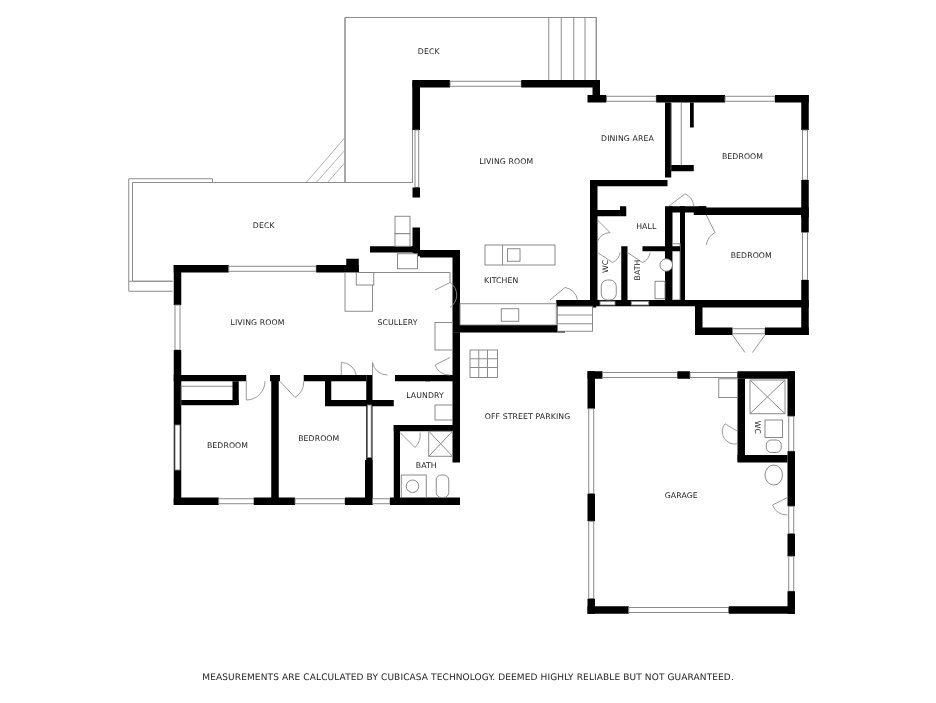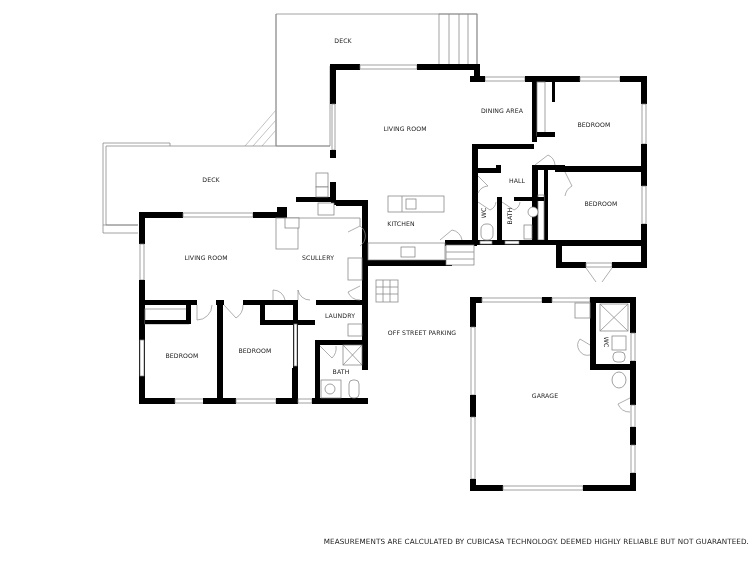--- a/index.html
+++ b/index.html
@@ -5,21 +5,21 @@
     html, body { margin: 0; padding: 0; background: #ffffff; }
     body { width: 749px; height: 562px; overflow: hidden; position: relative; font-family: "DejaVu Sans", sans-serif; }
     #plan { position: absolute; left: 0; top: 0; width: 749px; height: 562px; }
     .wall { fill: #000; }
     .thin { fill: none; stroke: #8c8c8c; stroke-width: 0.8; }
     .thin2 { fill: none; stroke: #a8a8a8; stroke-width: 0.7; }
     .win { fill: #fff; stroke: #7a7a7a; stroke-width: 0.7; }
     .door { fill: none; stroke: #8c8c8c; stroke-width: 0.7; }
     .fix { fill: #fff; stroke: #7a7a7a; stroke-width: 0.7; }
     .lbl { font-family: "DejaVu Sans", sans-serif; font-size: 6.2px; fill: #222; text-anchor: middle; letter-spacing: 0.1px; }
-    .foot { position: absolute; left: 0; width: 749px; top: 537px; text-align: right; font-family: "DejaVu Sans", sans-serif; font-size: 7.2px; color: #222; letter-spacing: 0.1px; }
+    .foot { position: absolute; left: 0; width: 749px; top: 537px; text-align: center; font-family: "DejaVu Sans", sans-serif; font-size: 7.2px; color: #222; letter-spacing: 0.1px; }
   </style>
 </head>
 <body>
 
 <svg id="plan" viewBox="0 0 749 562" xmlns="http://www.w3.org/2000/svg">
 
   <g>
     <polyline class="thin" points="330,66 330,146 276,146 276,14 477,14 477,66"></polyline>
     <line class="thin" x1="276" y1="14" x2="276" y2="146"></line>
 

